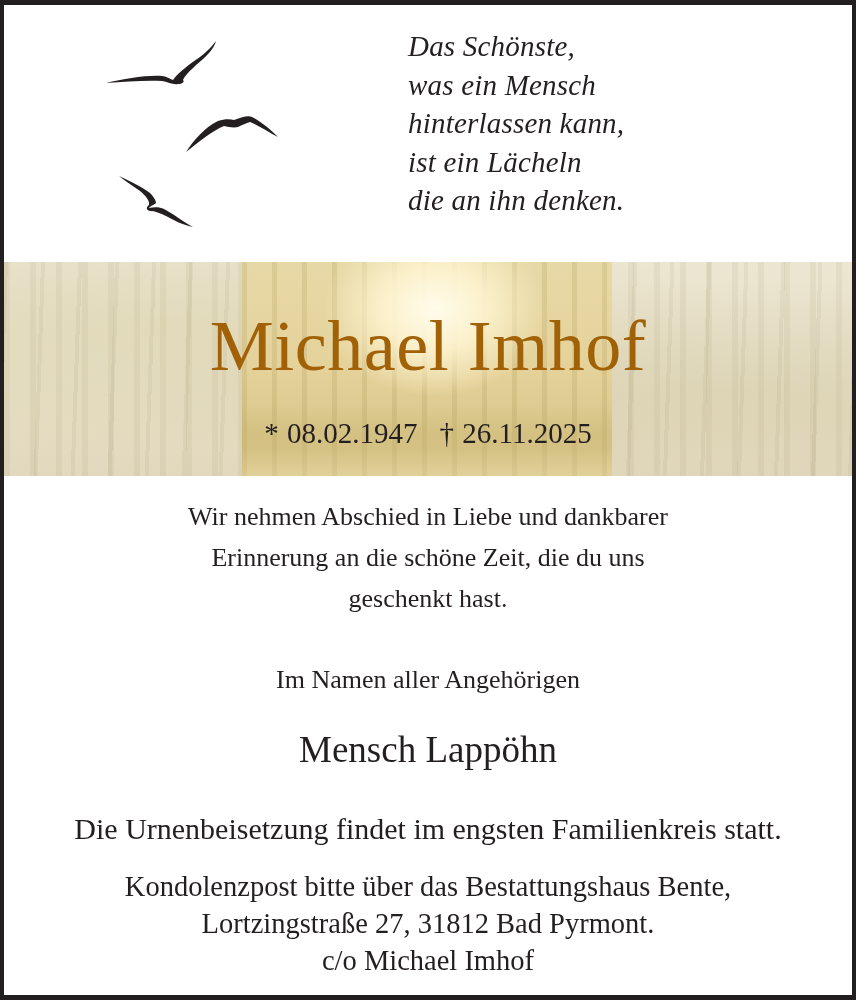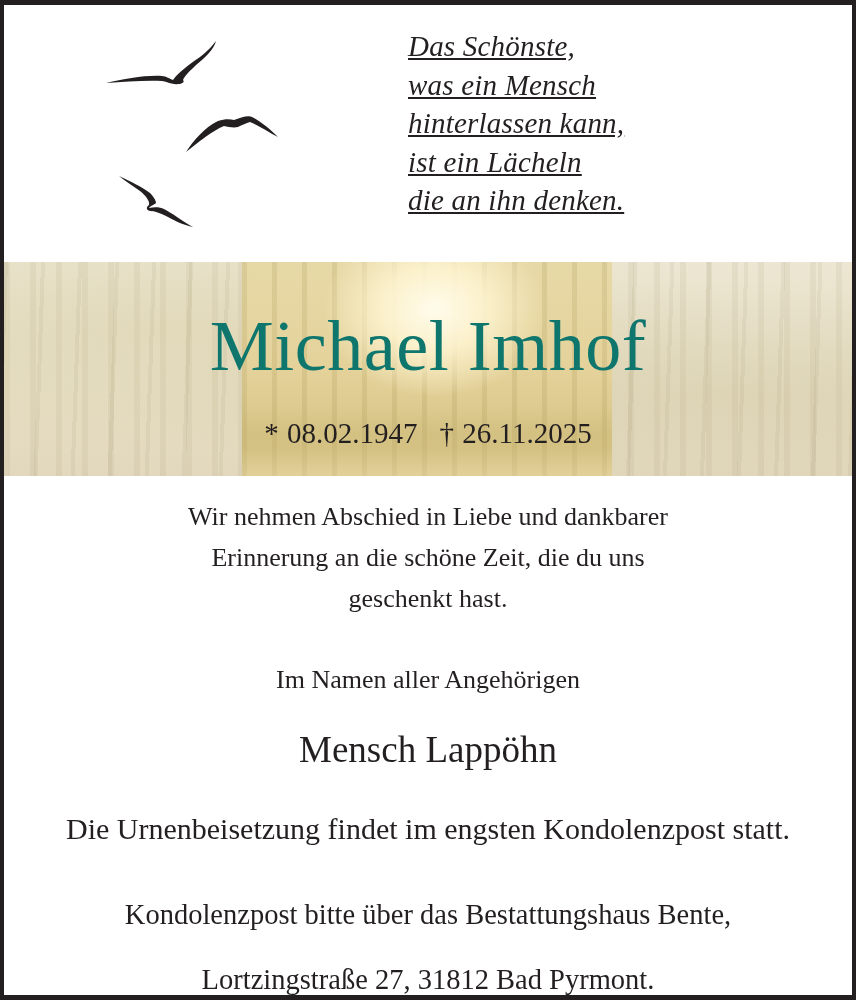--- a/index.html
+++ b/index.html
@@ -12,21 +12,21 @@
       border-top-width: 5px;
       border-bottom-width: 5px;
       background: #ffffff;
       font-family: "Liberation Serif", "DejaVu Serif", serif;
       color: #231f20;
     }
     .birds { position: absolute; left: 96px; top: 30px; width: 190px; height: 200px; }
     .poem {
       position: absolute; left: 404px; top: 22px;
       font-style: italic; font-size: 29px; line-height: 38.5px;
-      color: #231f20; letter-spacing: 0.2px; text-decoration: underline;
+      color: #231f20; letter-spacing: 0.2px;
     }
     .poem div { white-space: nowrap; }
     .band {
       position: absolute; left: 0; right: 0; top: 257px; height: 214px;
       background:
         repeating-linear-gradient(90deg, rgba(150,135,95,0.10) 0px, rgba(150,135,95,0.10) 6px, rgba(255,255,255,0) 6px, rgba(255,255,255,0) 26px),
         linear-gradient(180deg, #ece6d2 0%, #e8e0c8 55%, #e2d8bd 100%);
       overflow: hidden;
     }
     .band .trees {
@@ -43,39 +43,39 @@
         repeating-linear-gradient(90deg, rgba(140,120,50,0.14) 0px, rgba(140,120,50,0.14) 5px, rgba(0,0,0,0) 5px, rgba(0,0,0,0) 30px),
         linear-gradient(180deg, #e7d9a7 0%, #e4d29a 50%, #d8c68a 80%, #e6d6a4 100%);
     }
     .band .center-panel::after {
       content: ""; position: absolute; left: 0; right: 0; bottom: 0; height: 70px;
       background: linear-gradient(180deg, rgba(0,0,0,0) 0%, rgba(200,180,110,0.45) 60%, rgba(220,200,140,0.4) 100%);
     }
     .name {
       position: absolute; left: 0; right: 0; top: 296px;
       text-align: center; font-size: 72px; line-height: 90px;
-      color: #0f766e; letter-spacing: 0.5px;
+      color: #a16207; letter-spacing: 0.5px;
     }
     .dates {
       position: absolute; left: 0; right: 0; top: 409px;
       text-align: center; font-size: 29px; line-height: 38px; color: #231f20;
       word-spacing: 1px;
     }
     .dates .gap { display: inline-block; width: 22px; }
     .text-block {
       position: absolute; left: 0; right: 0;
       text-align: center; font-size: 26px; color: #231f20;
     }
     .farewell { top: 491px; line-height: 41px; }
     .farewell div { white-space: nowrap; }
     .family-label { top: 655px; line-height: 40px; }
     .signatory { top: 721px; font-size: 37px; line-height: 48px; }
     .burial { top: 804px; font-size: 30px; line-height: 40px; white-space: nowrap; }
     .condolence { top: 863px; line-height: 37px; font-size: 28.5px; }
-    .condolence div { white-space: nowrap; margin-top: 28px; }
+    .condolence div { white-space: nowrap; }
   </style>
 </head>
 <body>
 
 <div class="frame">
 
   <svg class="birds" viewBox="0 0 190 200" xmlns="http://www.w3.org/2000/svg">
 
     <path fill="#231f20" d="M6 48 C 25 44, 45 40, 62 41 C 66 41, 70 44, 73 45 C 78 38, 88 30, 100 22 C 108 16, 113 10, 116 6 C 114 14, 106 22, 96 30 C 90 36, 85 40, 83 45 C 85 47, 82 49, 78 49 C 73 50, 68 47, 62 46 C 45 45, 25 47, 6 48 Z"></path>
 
@@ -106,21 +106,21 @@
   <div class="text-block farewell">
     <div>Wir nehmen Abschied in Liebe und dankbarer</div>
     <div>Erinnerung an die schöne Zeit, die du uns</div>
     <div>geschenkt hast.</div>
   </div>
 
   <div class="text-block family-label">Im Namen aller Angehörigen</div>
 
   <div class="text-block signatory">Mensch Lappöhn</div>
 
-  <div class="text-block burial">Die Urnenbeisetzung findet im engsten Kondolenzpost statt.</div>
+  <div class="text-block burial">Die Urnenbeisetzung findet im engsten Familienkreis statt.</div>
 
   <div class="text-block condolence">
     <div>Kondolenzpost bitte über das Bestattungshaus Bente,</div>
     <div>Lortzingstraße 27, 31812 Bad Pyrmont.</div>
     <div>c/o Michael Imhof</div>
   </div>
 
 </div>
 
 </body></html>

